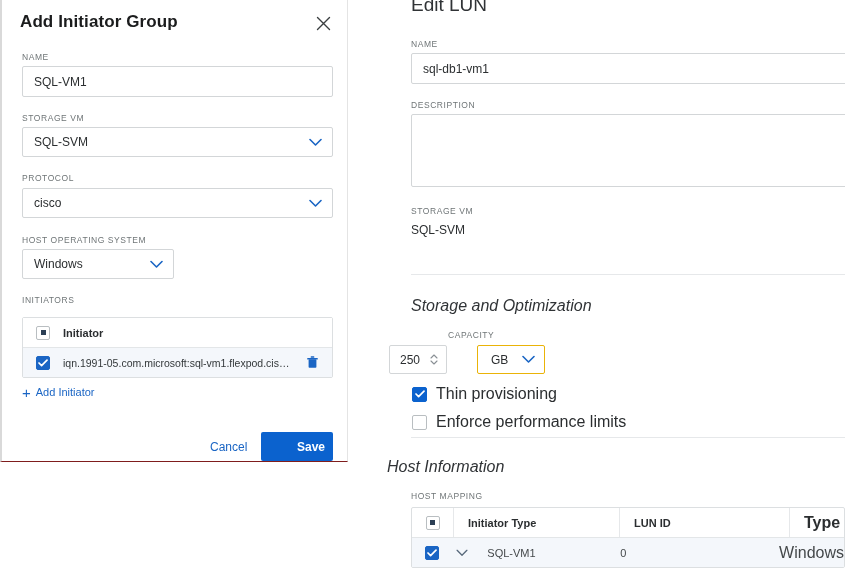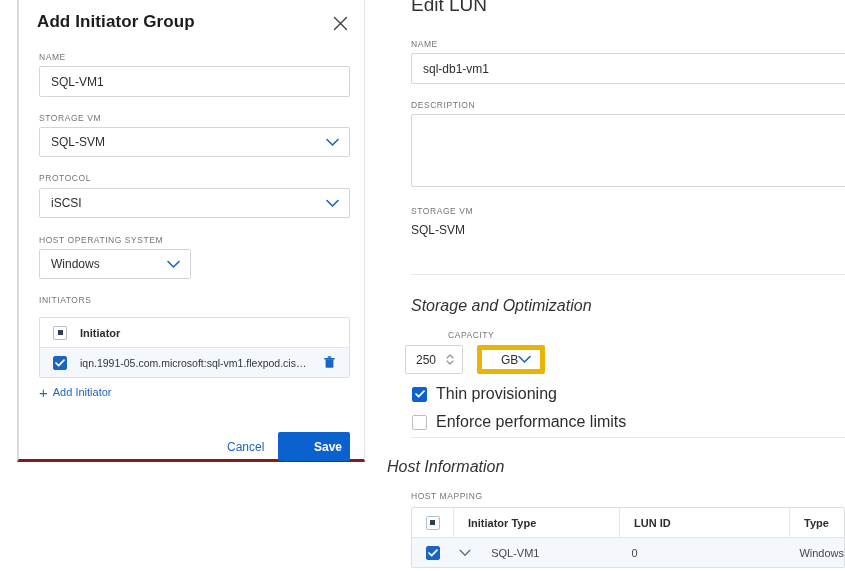--- a/index.html
+++ b/index.html
@@ -8,26 +8,26 @@
     width: 845px; height: 571px;
     background: #ffffff;
     font-family: "Liberation Sans", sans-serif;
     overflow: hidden;
   }
   #root { position: relative; width: 845px; height: 571px; background:#fff; }
 
   
   .dialog {
     position: absolute;
-    left: 17px; top: 0;
+    left: 0; top: 0;
     width: 348px; height: 462px;
     background: #ffffff;
     border-left: 2px solid #d9d9d9;
     border-right: 1px solid #e4e4e4;
-    border-bottom: 3px solid #7f1d1d;
+    border-bottom: 1px solid #7f1d1d;
   }
   .dlg-title {
     position: absolute; left: 18px; top: 12px;
     font-size: 17px; font-weight: bold; color: #1b1c1d;
     letter-spacing: .1px;
   }
   .dlg-close {
     position: absolute; right: 14px; top: 13px;
     width: 20px; height: 20px;
     display: flex; align-items: center; justify-content: center;
@@ -155,22 +155,22 @@
   .stepper {
     position:absolute; border:1px solid #d3d6d8; border-radius:2px; background:#fff;
     display:flex; align-items:center; padding-left:10px; padding-right:8px;
     font-size:12px; color:#2b2e30;
   }
   .stepper .arrows {
     margin-left:auto; display:flex; flex-direction:column; align-items:center;
     gap:1px; cursor:pointer;
   }
   .unitsel {
-    position:absolute; border:5px solid #eab308; border-radius:2px; background:#fff;
-    display:flex; align-items:center; padding-left:19px; padding-right:9px;
+    position:absolute; border:1px solid #eab308; border-radius:2px; background:#fff;
+    display:flex; align-items:center; padding-left:13px; padding-right:9px;
     font-size:12px; color:#2b2e30; cursor:pointer;
   }
   .unitsel .caret { margin-left:auto; display:flex; align-items:center; }
   .cbrow { position:absolute; display:flex; align-items:center; gap:9px; }
   .cbrow .cbbig {
     width:15px; height:15px; border-radius:2px;
     display:flex; align-items:center; justify-content:center; cursor:pointer;
   }
   .cbrow .cbbig.checked { background:#0b62ce; border:1px solid #0b62ce; }
   .cbrow .cbbig.empty { background:#fff; border:1px solid #b9bec1; }
@@ -184,21 +184,21 @@
   }
   .hm-head { height: 30px; display:flex; align-items:center; border-bottom:1px solid #e3e6e8; }
   .hm-row { height: 29px; display:flex; align-items:center; background:#f4f7fb; }
   .hm-c0 { width: 42px; display:flex; align-items:center; justify-content:center; border-right:1px solid #e6e8ea; height:100%; }
   .hm-c0b { width: 42px; display:flex; align-items:center; justify-content:center; height:100%; gap:0; }
   .hm-exp { width: 24px; display:flex; align-items:center; justify-content:center; height:100%; cursor:pointer;}
   .hm-c1 { width: 166px; padding-left: 14px; font-size: 11px; height:100%; display:flex; align-items:center; border-right:1px solid #e6e8ea;}
   .hm-c1b { width: 166px; padding-left: 14px; font-size: 11px; height:100%; display:flex; align-items:center;}
   .hm-c2 { width: 170px; padding-left: 14px; font-size: 11px; height:100%; display:flex; align-items:center; border-right:1px solid #e6e8ea;}
   .hm-c2b { width: 170px; padding-left: 14px; font-size: 11px; height:100%; display:flex; align-items:center;}
-  .hm-c3 { flex:1; padding-left: 14px; font-size: 11px; height:100%; display:flex; align-items:center;}
+  .hm-c3 { flex:1; padding-left: 14px; font-size: 16px; height:100%; display:flex; align-items:center;}
   .hm-head .hm-c1, .hm-head .hm-c2, .hm-head .hm-c3 { font-weight:bold; color:#2b2e30; }
   .hm-row .hm-c1b, .hm-row .hm-c2b, .hm-row .hm-c3 { color:#44484a; }
 </style>
 </head>
 <body>
 
 <div id="root">
 
   <div class="dialog">
 
@@ -218,21 +218,21 @@
       <span>SQL-SVM</span>
       <span class="caret">
         <svg width="13" height="9" viewBox="0 0 13 9">
             <path d="M1 1.5 L6.5 7 L12 1.5" stroke="#1a65c4" stroke-width="1.6" fill="none" stroke-linecap="round" stroke-linejoin="round"></path>
           </svg>
       </span>
     </div>
 
     <div class="fld-label" style="left:20px; top:173px;">PROTOCOL</div>
     <div class="selbox" style="left:20px; top:188px; width:311px; height:30px;">
-      <span>iSCSI</span>
+      <span>cisco</span>
       <span class="caret">
         <svg width="13" height="9" viewBox="0 0 13 9">
             <path d="M1 1.5 L6.5 7 L12 1.5" stroke="#1a65c4" stroke-width="1.6" fill="none" stroke-linecap="round" stroke-linejoin="round"></path>
           </svg>
       </span>
     </div>
 
     <div class="fld-label" style="left:20px; top:235px;">HOST OPERATING SYSTEM</div>
     <div class="selbox" style="left:20px; top:249px; width:152px; height:30px;">
       <span>Windows</span>
@@ -294,21 +294,21 @@
 
     <div class="r-label" style="left:411px; top:206px;">STORAGE VM</div>
     <div class="r-static" style="left:411px; top:223px;">SQL-SVM</div>
 
     <div class="divider" style="left:411px; top:274px; width:434px;"></div>
 
     <div class="r-h2" style="left:411px; top:297px;">Storage and Optimization</div>
 
     <div class="r-label" style="left:411px; top:330px;margin-left:37px;">CAPACITY</div>
 
-    <div class="stepper" style="left:405px; top:345px; width:58px; height:29px;">
+    <div class="stepper" style="left:389px; top:345px; width:58px; height:29px;">
       <span>250</span>
       <span class="arrows">
         <svg width="8" height="5" viewBox="0 0 8 5">
             <path d="M1 4 L4 1 L7 4" stroke="#8a9095" stroke-width="1.1" fill="none" stroke-linecap="round" stroke-linejoin="round"></path>
           </svg>
         <svg width="8" height="5" viewBox="0 0 8 5">
             <path d="M1 1 L4 4 L7 1" stroke="#8a9095" stroke-width="1.1" fill="none" stroke-linecap="round" stroke-linejoin="round"></path>
           </svg>
       </span>
     </div>

